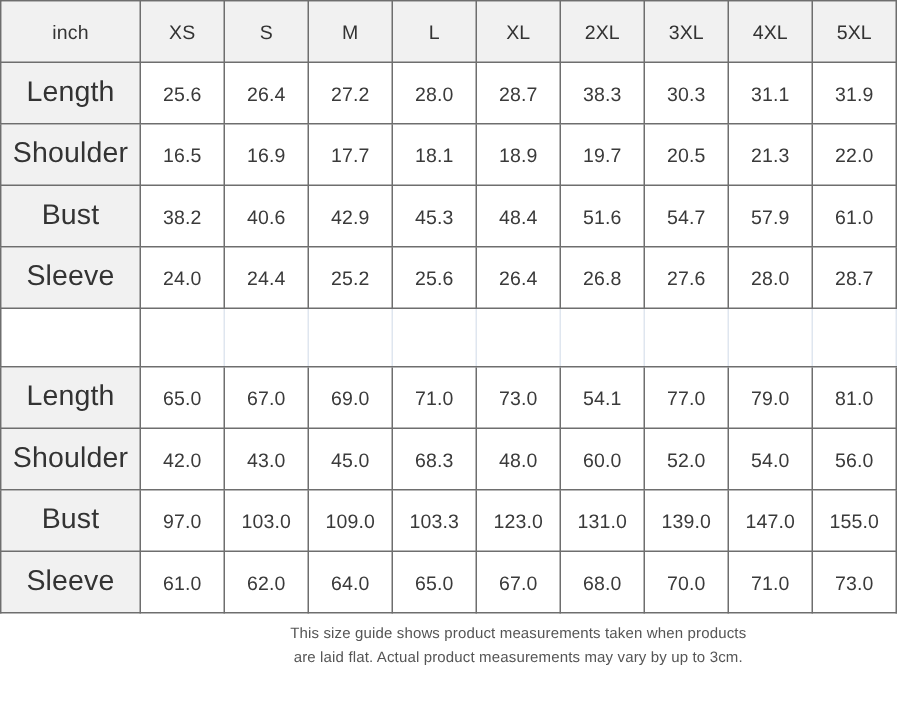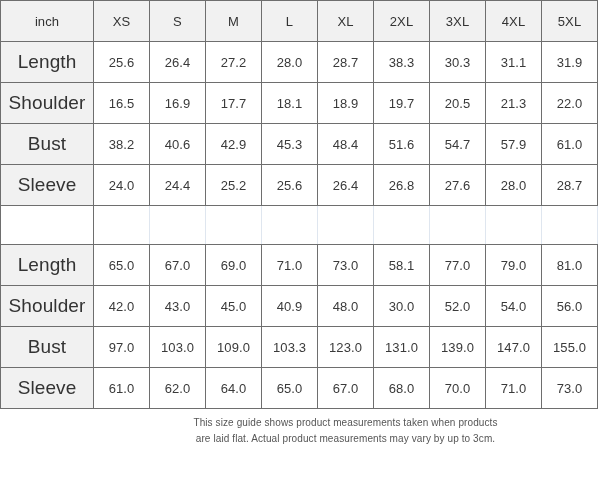--- a/index.html
+++ b/index.html
@@ -203,34 +203,34 @@
       </tr>
 
 
       <tr>
         <td class="row-label">Length</td>
         <td>65.0</td>
         <td>67.0</td>
         <td>69.0</td>
         <td>71.0</td>
         <td>73.0</td>
-        <td>58.1</td>
+        <td>54.1</td>
         <td>77.0</td>
         <td>79.0</td>
         <td>81.0</td>
       </tr>
 
       <tr>
         <td class="row-label">Shoulder</td>
         <td>42.0</td>
         <td>43.0</td>
         <td>45.0</td>
-        <td>40.9</td>
+        <td>68.3</td>
         <td>48.0</td>
-        <td>30.0</td>
+        <td>60.0</td>
         <td>52.0</td>
         <td>54.0</td>
         <td>56.0</td>
       </tr>
 
       <tr>
         <td class="row-label">Bust</td>
         <td>97.0</td>
         <td>103.0</td>
         <td>109.0</td>

